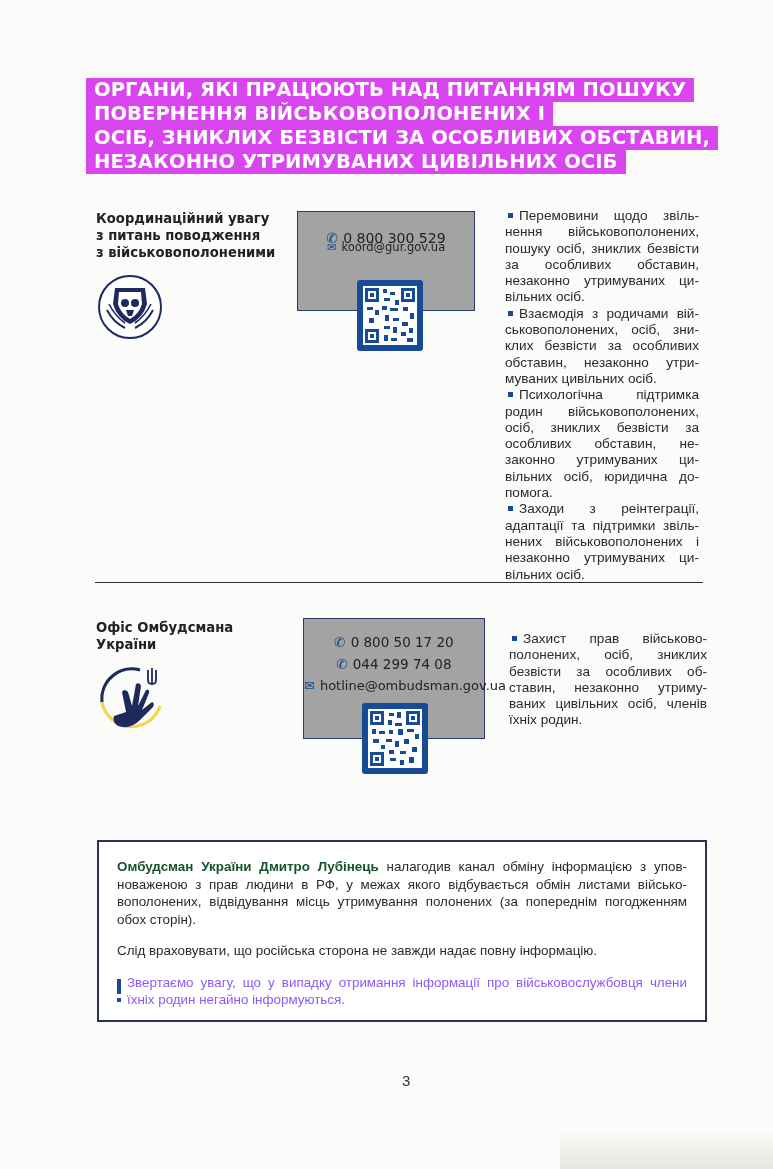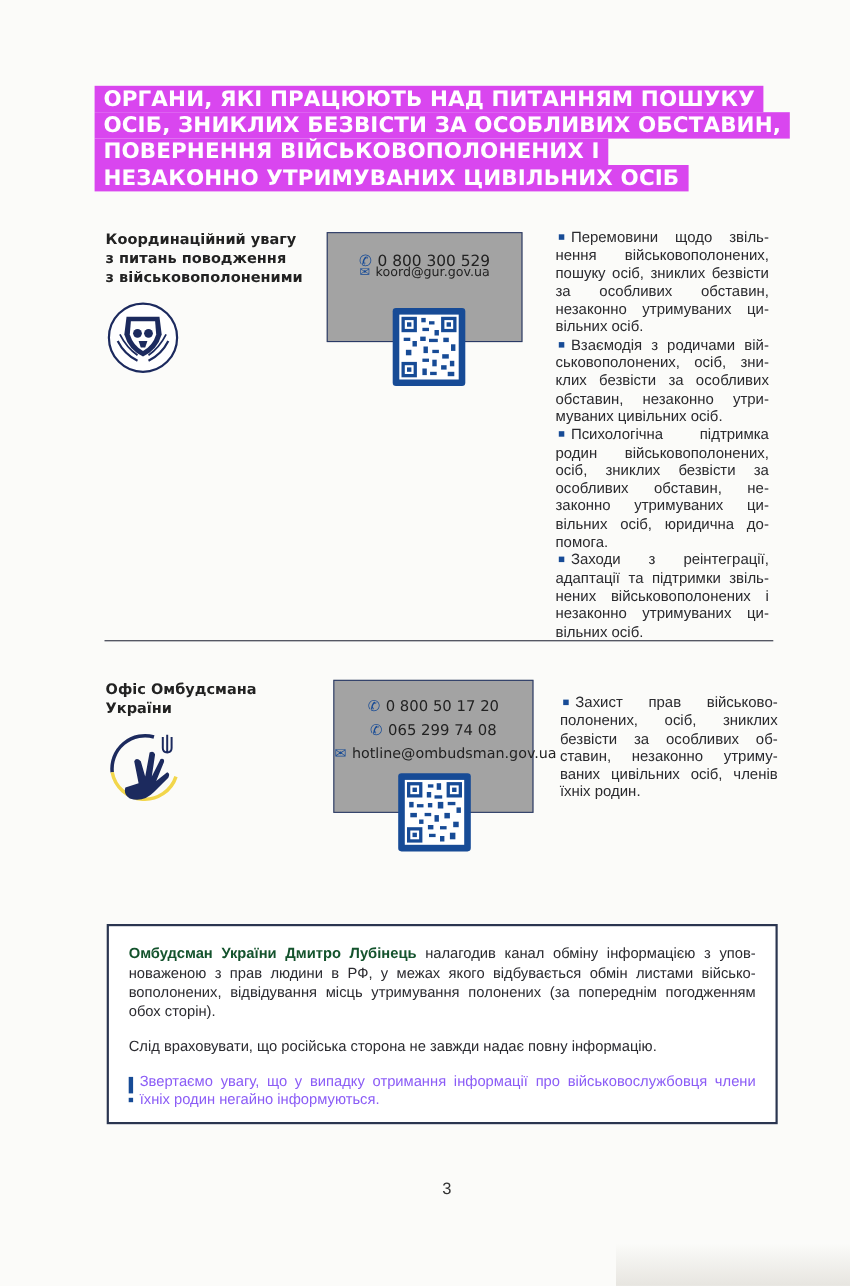--- a/index.html
+++ b/index.html
@@ -52,22 +52,22 @@
   .warn .dot { position:absolute; left:0; top:24px; width:4px; height:4px; background:#174b96; }
   .page-num { position:absolute; left:402px; top:1072px; font-size:15px; color:#333; }
   .scan-shadow { position:absolute; left:560px; top:1130px; width:213px; height:39px;
     background:linear-gradient(180deg, rgba(0,0,0,0) 0%, rgba(140,130,110,0.18) 100%); }
 </style>
 </head>
 <body>
 
 <div class="title-block">
   <span class="title-line">ОРГАНИ, ЯКІ ПРАЦЮЮТЬ НАД ПИТАННЯМ ПОШУКУ</span>
+  <span class="title-line">ПОВЕРНЕННЯ ВІЙСЬКОВОПОЛОНЕНИХ І</span>
   <span class="title-line">ОСІБ, ЗНИКЛИХ БЕЗВІСТИ ЗА ОСОБЛИВИХ ОБСТАВИН,</span>
-  <span class="title-line">ПОВЕРНЕННЯ ВІЙСЬКОВОПОЛОНЕНИХ І</span>
   <span class="title-line">НЕЗАКОННО УТРИМУВАНИХ ЦИВІЛЬНИХ ОСІБ</span>
 </div>
 
 <div class="org-name" style="left:96px; top:210px;">
   <div>Координаційний увагу</div>
   <div>з питань поводження</div>
   <div>з військовополоненими</div>
 </div>
 
 <div class="logo" style="left:97px; top:274px;">
@@ -152,21 +152,21 @@
     <path d="M22 64 Q16 60 18 54 L30 50 L26 30 Q28 26 32 30 L36 44 L40 22 Q44 20 45 24 L42 44 L50 28 Q54 27 53 31 L46 48 L56 40 Q59 41 57 45 L44 58 Q34 68 22 64 Z" fill="#1c2a5e"></path>
     <path d="M56 6 L56 22 M52 8 L52 18 Q52 22 56 22 Q60 22 60 18 L60 8" stroke="#1c2a5e" stroke-width="1.8" fill="none"></path>
   </svg>
 </div>
 
 <div class="contact-box" style="left:303px; top:618px; width:180px; height:119px;">
   <div class="contact-line" style="top:15px; font-size:13.5px;">
     <span class="ic">✆</span><span>0 800 50 17 20</span>
   </div>
   <div class="contact-line" style="top:37px; font-size:13.5px;">
-    <span class="ic">✆</span><span>065 299 74 08</span>
+    <span class="ic">✆</span><span>044 299 74 08</span>
   </div>
   <div class="contact-line" style="top:59px; font-size:13px;">
     <span class="ic">✉</span><span>hotline@ombudsman.gov.ua</span>
   </div>
 </div>
 <div class="qr" style="left:362px; top:703px; width:66px; height:71px;">
   <svg width="66" height="71" viewBox="0 0 66 71">
     <rect x="6" y="6" width="54" height="59" fill="#fff"></rect>
     <rect x="8" y="8" width="14" height="14" fill="#174b96"></rect>
       <rect x="11" y="11" width="8" height="8" fill="#fff"></rect>

